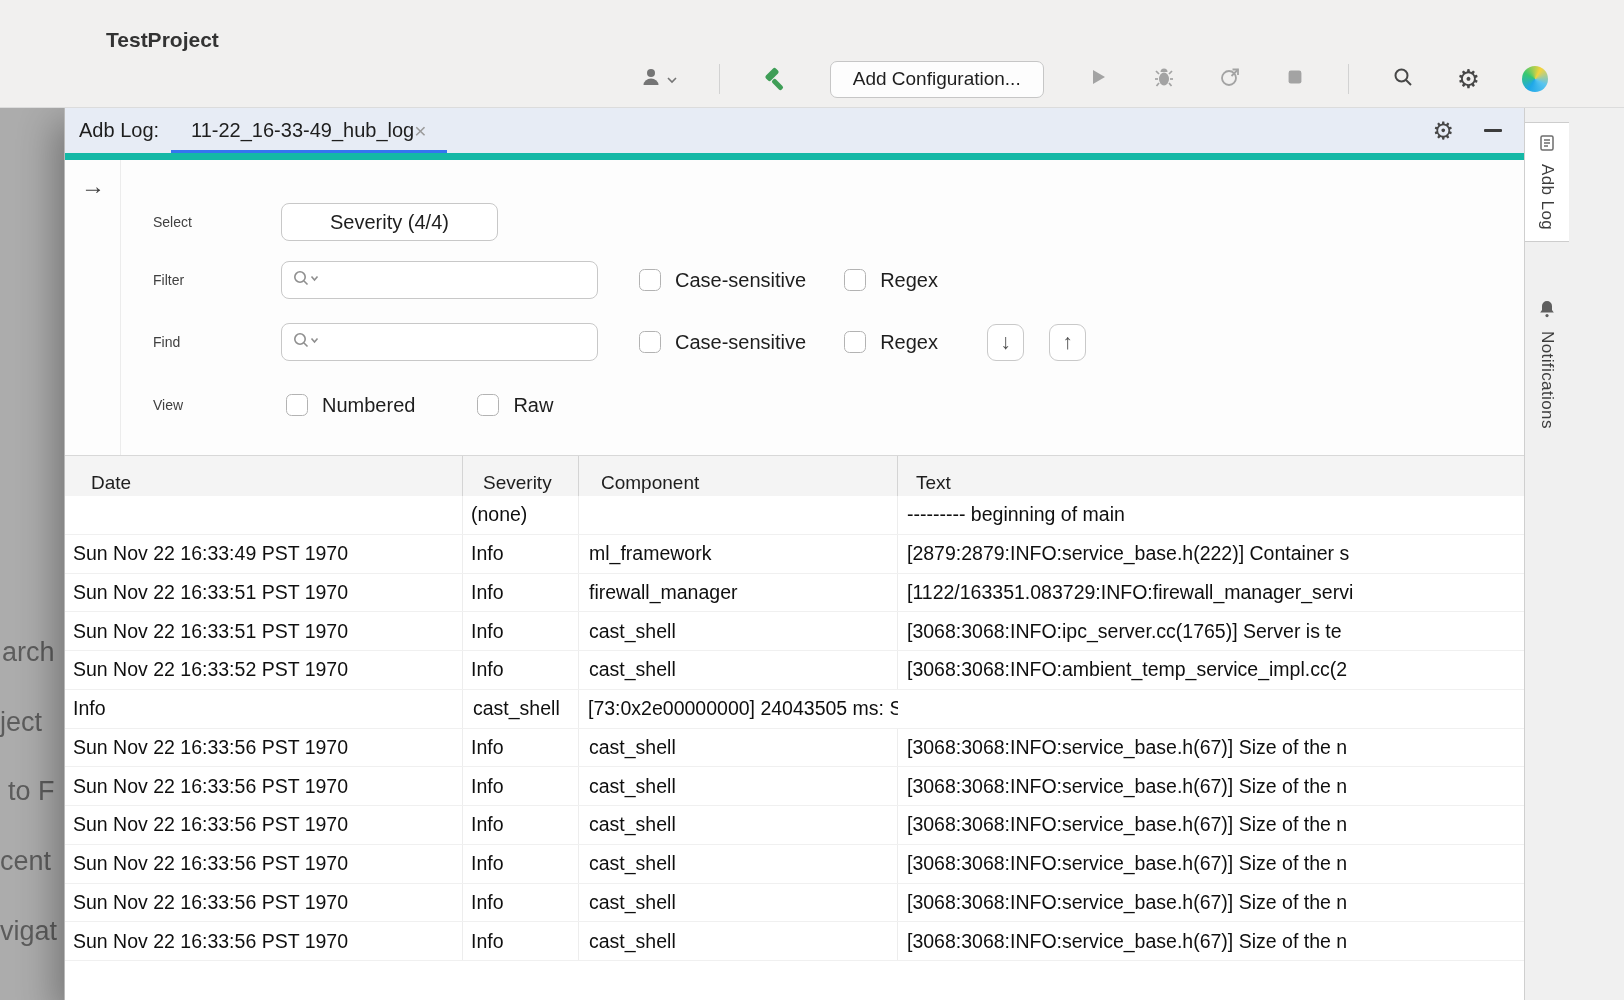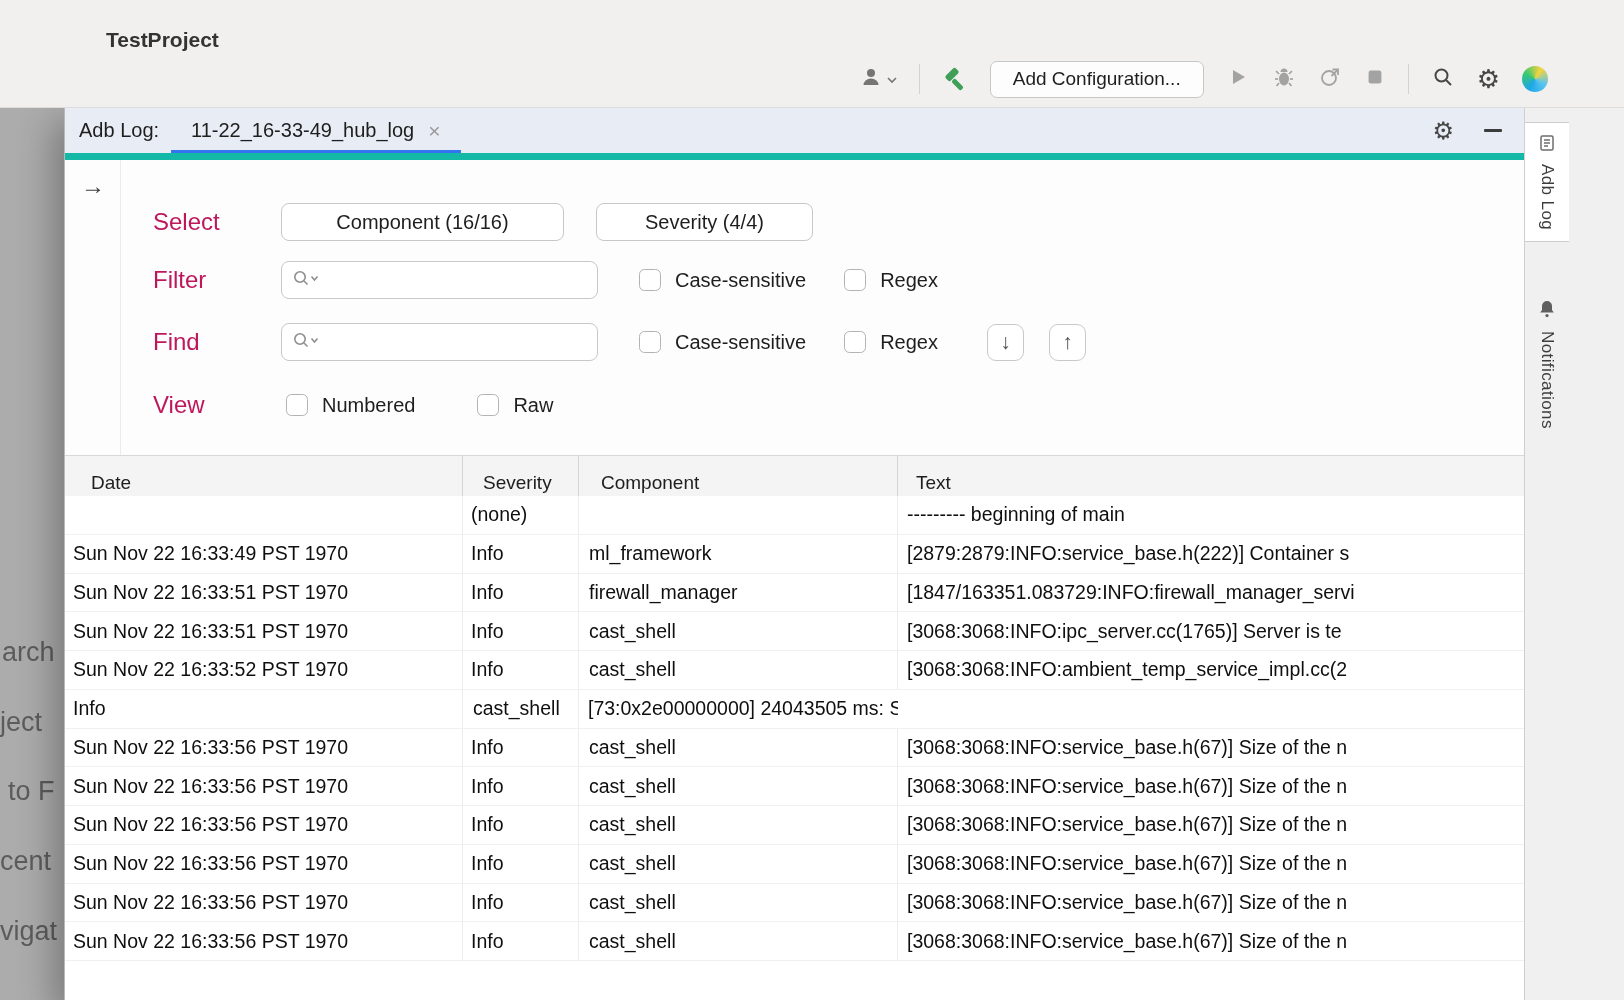--- a/index.html
+++ b/index.html
@@ -3,21 +3,21 @@
 <meta charset="utf-8">
 <style>
   * { margin:0; padding:0; box-sizing:border-box; }
   html,body { width:1624px; height:1000px; overflow:hidden; }
   body { font-family:"Liberation Sans","DejaVu Sans",sans-serif; color:#1e1e1e; }
   .screen { position:relative; width:1624px; height:1000px; background:#acacac; overflow:hidden; }
 
   
   .titlebar { position:absolute; left:0; top:0; width:1624px; height:108px; background:#f1f0ef; border-bottom:1px solid #dcdcdc; z-index:3; }
   .project-title { position:absolute; left:106px; top:28px; font-size:21px; font-weight:700; color:#333; }
-  .main-toolbar { position:absolute; top:58px; right:76px; height:42px; display:flex; align-items:center; gap:22px; }
+  .main-toolbar { position:absolute; top:58px; right:76px; height:42px; display:flex; align-items:center; gap:42px; }
   .tb-icon { display:flex; align-items:center; justify-content:center; cursor:default; }
   .tb-divider { width:1px; height:30px; background:#d2d2d2; }
   .person-group { display:flex; align-items:center; gap:5px; }
   .add-config-btn { height:37px; padding:0 22px; background:#fdfdfd; border:1px solid #c6c6c6; border-radius:7px; font-size:19px; color:#1e1e1e; display:flex; align-items:center; }
   .sphere { width:26px; height:26px; border-radius:50%; background:conic-gradient(from 210deg,#1ea7e8,#37c871,#f6d33c,#58c4f0,#1ea7e8); }
   .hammer { position:relative; width:26px; height:26px; }
   .hammer .head { position:absolute; left:3px; top:5px; width:14px; height:7px; background:#3f9e57; border-radius:2px; transform:rotate(-45deg); }
   .hammer .handle { position:absolute; left:13px; top:12px; width:5px; height:13px; background:#3f9e57; border-radius:2px; transform:rotate(-45deg); }
   .gear-glyph { font-family:"DejaVu Sans",sans-serif; font-size:26px; color:#474747; line-height:1; }
 
@@ -29,34 +29,34 @@
   .frag-2 { top:668px; left:8px; }
   .frag-3 { top:738px; left:0px; }
   .frag-4 { top:808px; left:0px; }
 
   
   .panel { position:absolute; left:64px; top:108px; width:1460px; height:892px; background:#ffffff; z-index:2;
            box-shadow:-10px 14px 34px rgba(0,0,0,.30); border-left:1px solid #b9b9b9; }
 
   .panel-header { position:absolute; left:0; top:0; width:100%; height:52px; background:#e7ecf5; border-bottom:7px solid #14b8a6; display:flex; align-items:center; }
   .ph-label { margin-left:14px; font-size:20px; color:#1e1e1e; }
-  .ph-tab { position:relative; height:100%; margin-left:12px; padding:0 20px; display:flex; align-items:center; gap:14px; }
+  .ph-tab { position:relative; height:100%; margin-left:12px; padding:0 20px; display:flex; align-items:center; }
   .ph-tab::after { content:""; position:absolute; left:0; right:0; bottom:0; height:3px; background:#3574f0; }
   .ph-tab-title { font-size:20px; color:#1e1e1e; white-space:nowrap; }
   .ph-close { font-size:21px; color:#9a9a9a; line-height:1; }
   .ph-right { margin-left:auto; margin-right:22px; display:flex; align-items:center; gap:30px; }
   .minus-icon { width:18px; height:2.5px; background:#3c3c3c; border-radius:1px; }
 
   
   .filter-area { position:absolute; left:0; top:52px; width:100%; height:295px; background:#fdfdfd; }
   .filter-gutter { position:absolute; left:0; top:0; width:56px; height:100%; border-right:1px solid #ececec; }
   .gutter-arrow { position:absolute; left:16px; top:14px; font-size:24px; color:#3d3d3d; line-height:1; }
   .frow { position:absolute; left:88px; right:10px; height:38px; display:flex; align-items:center; }
   .frow-select { top:43px; } .frow-filter { top:101px; } .frow-find { top:163px; } .frow-view { top:226px; }
-  .flabel { width:128px; font-size:24px; color:#be185d; flex:0 0 auto; }
+  .flabel { width:128px; font-size:14px; color:#404040; flex:0 0 auto; }
   .pill-btn { height:38px; border:1px solid #c8c8c8; border-radius:8px; background:#fff; display:flex; align-items:center; justify-content:center; font-size:20px; color:#1e1e1e; }
   .btn-component { width:283px; margin-right:32px; }
   .btn-severity { width:217px; }
   .search-input { position:relative; width:317px; height:38px; border:1px solid #c8c8c8; border-radius:8px; background:#fff; display:flex; align-items:center; padding-left:10px; }
   .search-input input { border:none; outline:none; flex:1; font-size:19px; font-family:inherit; background:transparent; margin-left:6px; }
   .cb { width:22px; height:22px; border:1.6px solid #b3b3b3; border-radius:5.5px; background:#fff; flex:0 0 auto; }
   .cb-label { font-size:20px; color:#1e1e1e; margin-left:14px; white-space:nowrap; }
   .ml41 { margin-left:41px; } .ml38 { margin-left:38px; } .ml49 { margin-left:49px; } .ml25 { margin-left:25px; } .ml5 { margin-left:5px; } .ml62 { margin-left:62px; }
   .arrow-btn { width:37px; height:37px; border:1px solid #c9c9c9; border-radius:9px; background:#fff; display:flex; align-items:center; justify-content:center; font-size:21px; color:#4f4f4f; }
 
@@ -188,23 +188,20 @@
       </div>
     </div>
 
     <div class="filter-area">
       <div class="filter-gutter">
         <span class="gutter-arrow">→</span>
       </div>
 
       <div class="frow frow-select">
         <span class="flabel">Select</span>
-        <div class="pill-btn btn-component">
-          <span>Component (16/16)</span>
-        </div>
         <div class="pill-btn btn-severity">
           <span>Severity (4/4)</span>
         </div>
       </div>
 
       <div class="frow frow-filter">
         <span class="flabel">Filter</span>
         <div class="search-input">
           <span>
             <svg width="27" height="18" viewBox="0 0 27 18">
@@ -273,21 +270,21 @@
     <div class="tcell c-date">Sun Nov 22 16:33:49 PST 1970</div>
     <div class="tcell c-sev">Info</div>
     <div class="tcell c-comp">ml_framework</div>
     <div class="tcell c-text">[2879:2879:INFO:service_base.h(222)] Container s</div>
   </div>
 
   <div class="trow">
     <div class="tcell c-date">Sun Nov 22 16:33:51 PST 1970</div>
     <div class="tcell c-sev">Info</div>
     <div class="tcell c-comp">firewall_manager</div>
-    <div class="tcell c-text">[1847/163351.083729:INFO:firewall_manager_servi</div>
+    <div class="tcell c-text">[1122/163351.083729:INFO:firewall_manager_servi</div>
   </div>
 
   <div class="trow">
     <div class="tcell c-date">Sun Nov 22 16:33:51 PST 1970</div>
     <div class="tcell c-sev">Info</div>
     <div class="tcell c-comp">cast_shell</div>
     <div class="tcell c-text">[3068:3068:INFO:ipc_server.cc(1765)] Server is te</div>
   </div>
 
   <div class="trow">

